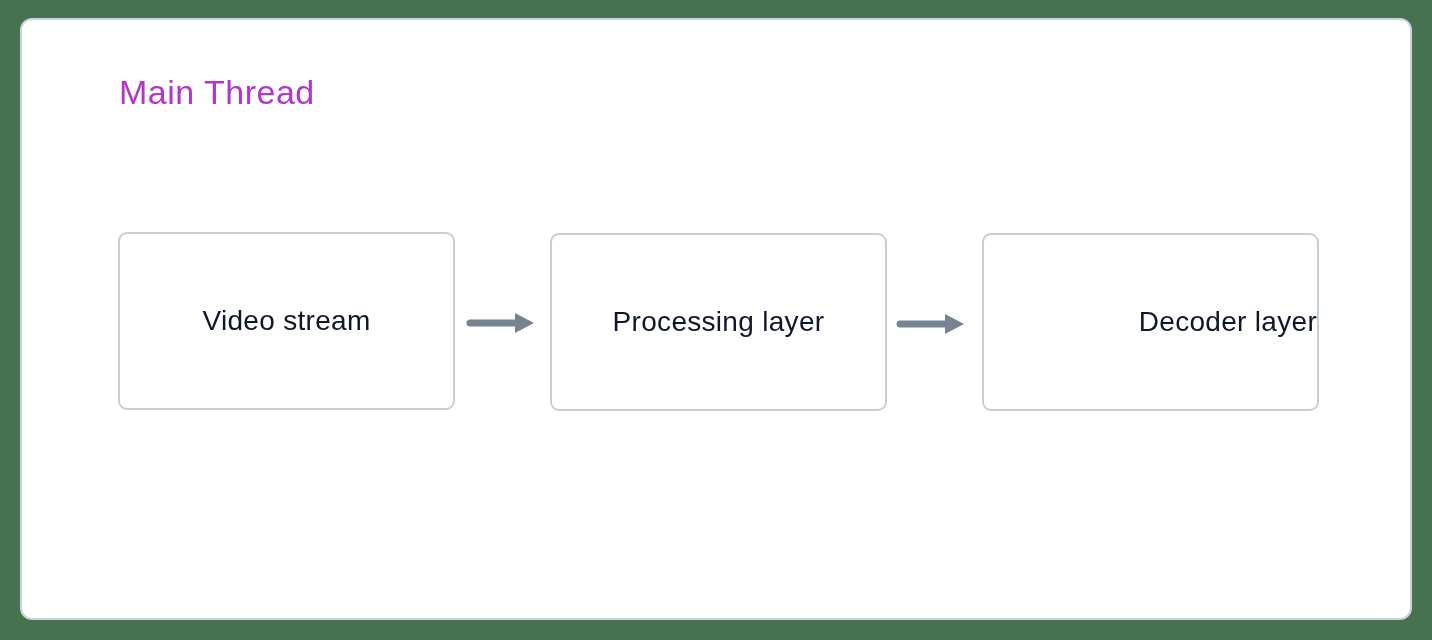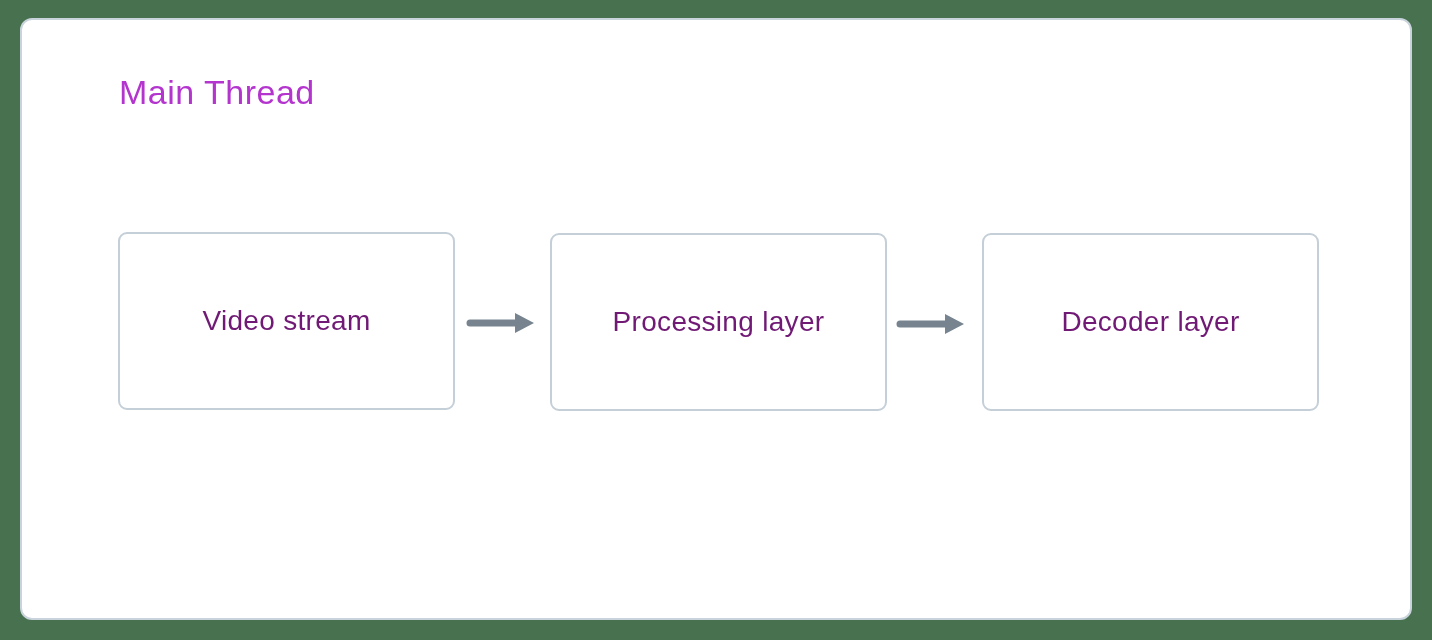--- a/index.html
+++ b/index.html
@@ -46,27 +46,27 @@
     border: 2px solid #C5CFD8;
     border-radius: 9px;
     display: flex;
     align-items: center;
     justify-content: center;
   }
 
   .node-label {
     font-size: 28px;
     letter-spacing: 0.3px;
-    color: #701a75;
+    color: #0f172a;
     white-space: nowrap;
   }
 
   .node-1 { left: 96px;  top: 212px; }
   .node-2 { left: 528px; top: 213px; }
-  .node-3 { left: 960px; top: 213px; }
+  .node-3 { left: 960px; top: 213px; justify-content: flex-end; }
 
   .arrow {
     position: absolute;
     width: 72px;
     height: 26px;
   }
 
   .arrow-1 { left: 443px; top: 290px; }
   .arrow-2 { left: 873px; top: 291px; }
 </style>

